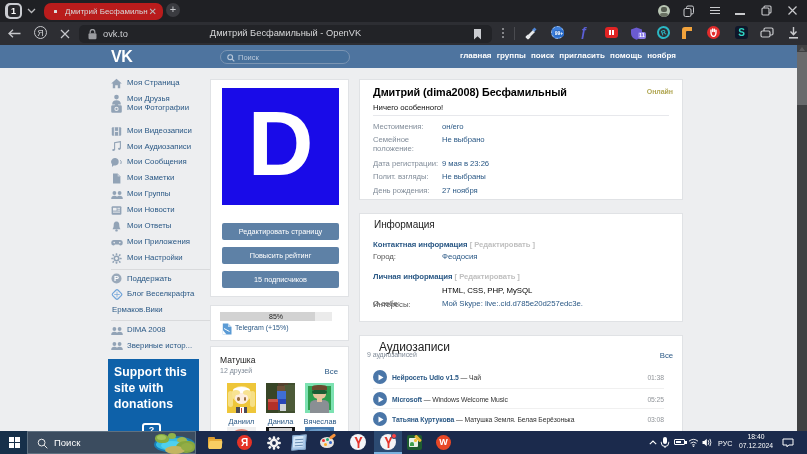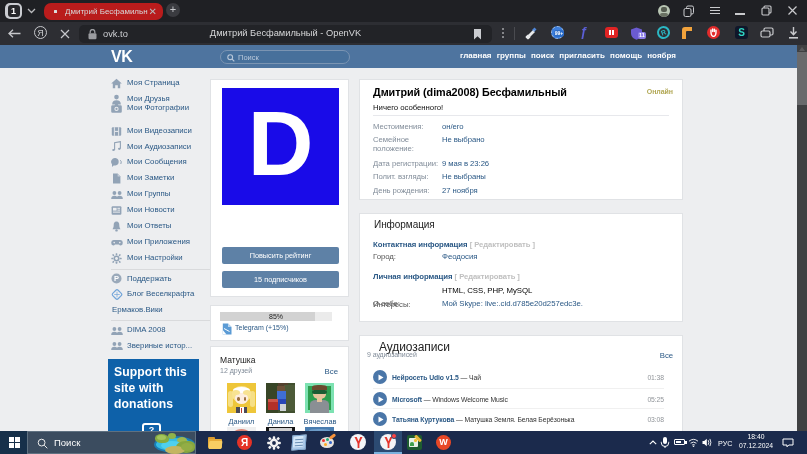--- a/index.html
+++ b/index.html
@@ -224,20 +224,21 @@
         <path d="M0.2 10 Q0.2 6.8 3.4 6.8 Q6.6 6.8 6.6 10 Z" fill="#92a3b6"></path>
         <path d="M5.4 10 Q5.4 6.8 8.6 6.8 Q11.8 6.8 11.8 10 Z" fill="#92a3b6"></path>
       </svg>Звериные истор...</div>
 </div>
 <div class="abs" style="left:108px;top:359px;width:91px;height:72px;background:#0e61a9;color:#fff;font-weight:bold;font-size:12.2px;line-height:15.8px;padding:6px 0 0 6px;letter-spacing:0.1px;">Support this site with donations
   <div style="position:absolute;left:34px;top:64px;width:19px;height:14px;border:2px solid #fff;border-radius:3px;color:#fff;font-size:9px;text-align:center;line-height:10px;font-weight:bold;">?</div>
 </div>
 
 <div class="card" style="left:210px;top:79px;width:139px;height:218px;">
   <div style="position:absolute;left:11px;top:8px;width:117px;height:117px;background:#190be8;color:#fff;font-weight:bold;font-size:91px;text-align:center;line-height:112px;">D</div>
+  <div class="btn" style="left:11px;top:143px;width:117px;">Редактировать страницу</div>
   <div class="btn" style="left:11px;top:167px;width:117px;">Повысить рейтинг</div>
   <div class="btn" style="left:11px;top:191px;width:117px;">15 подписчиков</div>
 </div>
 <div class="card" style="left:210px;top:305px;width:139px;height:36px;">
   <div style="position:absolute;left:9px;top:6px;width:112px;height:9px;background:#ebebeb;">
     <div style="position:absolute;left:0;top:0;width:85%;height:9px;background:#d2d2d2;"></div>
     <div style="position:absolute;left:0;top:0;width:112px;text-align:center;font-size:7px;line-height:9.5px;color:#222;">85%</div>
   </div>
   <svg style="position:absolute;left:11px;top:17px;" width="10" height="12" viewBox="0 0 10 12">
       <path d="M0.8 0.5 H6 L9.5 4 V11.5 H0.8 Z" fill="#5b9bd5"></path>

